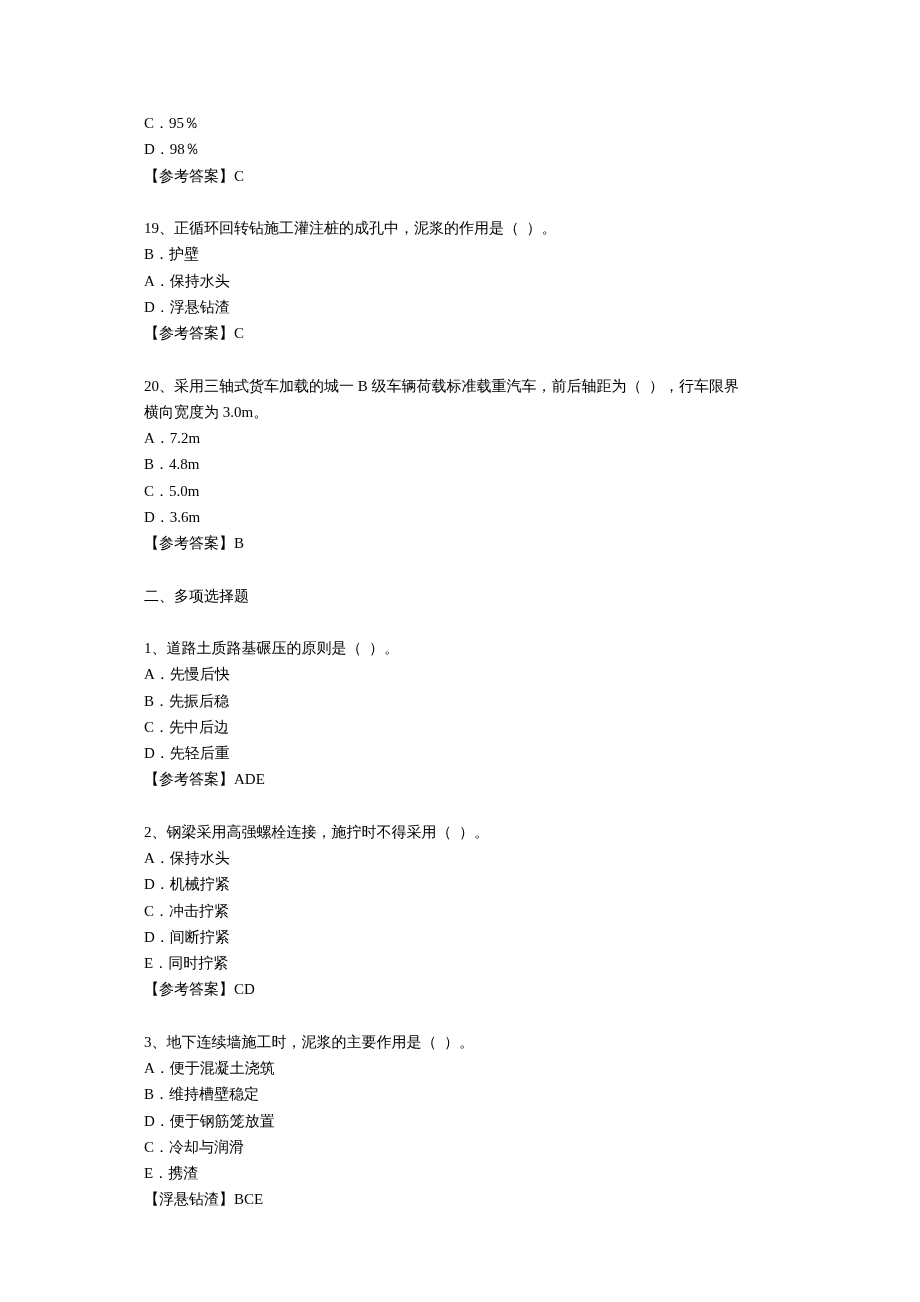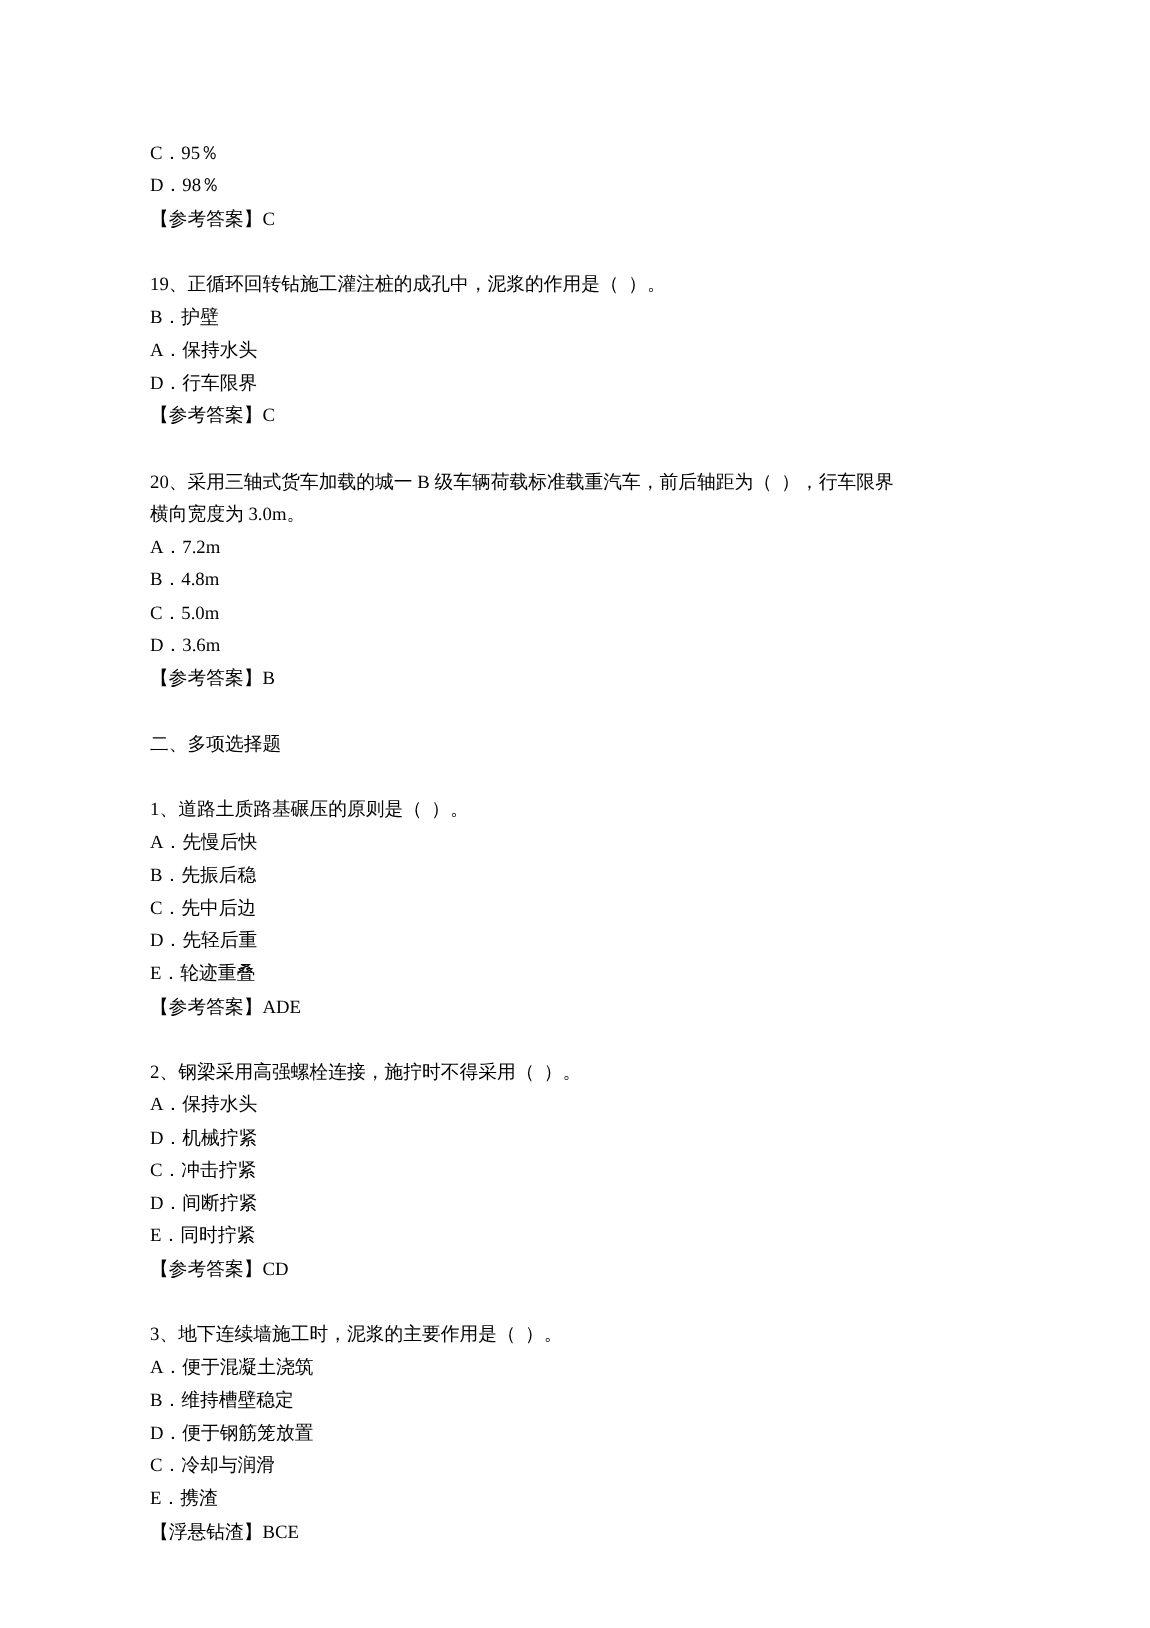--- a/index.html
+++ b/index.html
@@ -12,40 +12,41 @@
     line-height: 1.75;
   }
   .page {
     width: 920px;
     min-height: 1302px;
     padding: 110px 120px 60px 120px;
     box-sizing: border-box;
   }
   .line {
     white-space: pre-wrap;
+    margin-left: 24px;
   }
   .blank {
     height: 1.75em;
   }
 </style>
 </head>
 <body>
 
 <div class="page">
 
   <div class="line">C．95％</div>
   <div class="line">D．98％</div>
   <div class="line">【参考答案】C</div>
 
   <div class="blank"></div>
 
   <div class="line">19、正循环回转钻施工灌注桩的成孔中，泥浆的作用是（  ）。</div>
   <div class="line">B．护壁</div>
   <div class="line">A．保持水头</div>
-  <div class="line">D．行车限界</div>
+  <div class="line">D．浮悬钻渣</div>
   <div class="line">【参考答案】C</div>
 
   <div class="blank"></div>
 
   <div class="line">20、采用三轴式货车加载的城一 B 级车辆荷载标准载重汽车，前后轴距为（  ），行车限界</div>
   <div class="line">横向宽度为 3.0m。</div>
   <div class="line">A．7.2m</div>
   <div class="line">B．4.8m</div>
   <div class="line">C．5.0m</div>
   <div class="line">D．3.6m</div>
@@ -55,21 +56,20 @@
 
   <div class="line">二、多项选择题</div>
 
   <div class="blank"></div>
 
   <div class="line">1、道路土质路基碾压的原则是（  ）。</div>
   <div class="line">A．先慢后快</div>
   <div class="line">B．先振后稳</div>
   <div class="line">C．先中后边</div>
   <div class="line">D．先轻后重</div>
-  <div class="line">E．轮迹重叠</div>
   <div class="line">【参考答案】ADE</div>
 
   <div class="blank"></div>
 
   <div class="line">2、钢梁采用高强螺栓连接，施拧时不得采用（  ）。</div>
   <div class="line">A．保持水头</div>
   <div class="line">D．机械拧紧</div>
   <div class="line">C．冲击拧紧</div>
   <div class="line">D．间断拧紧</div>
   <div class="line">E．同时拧紧</div>

